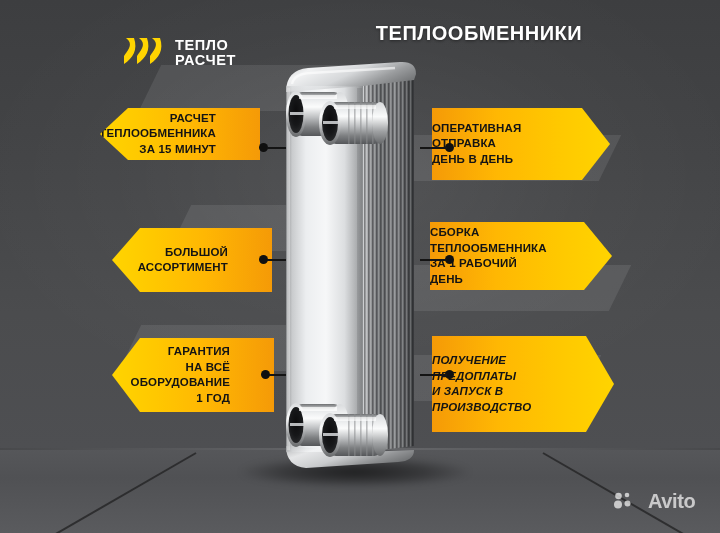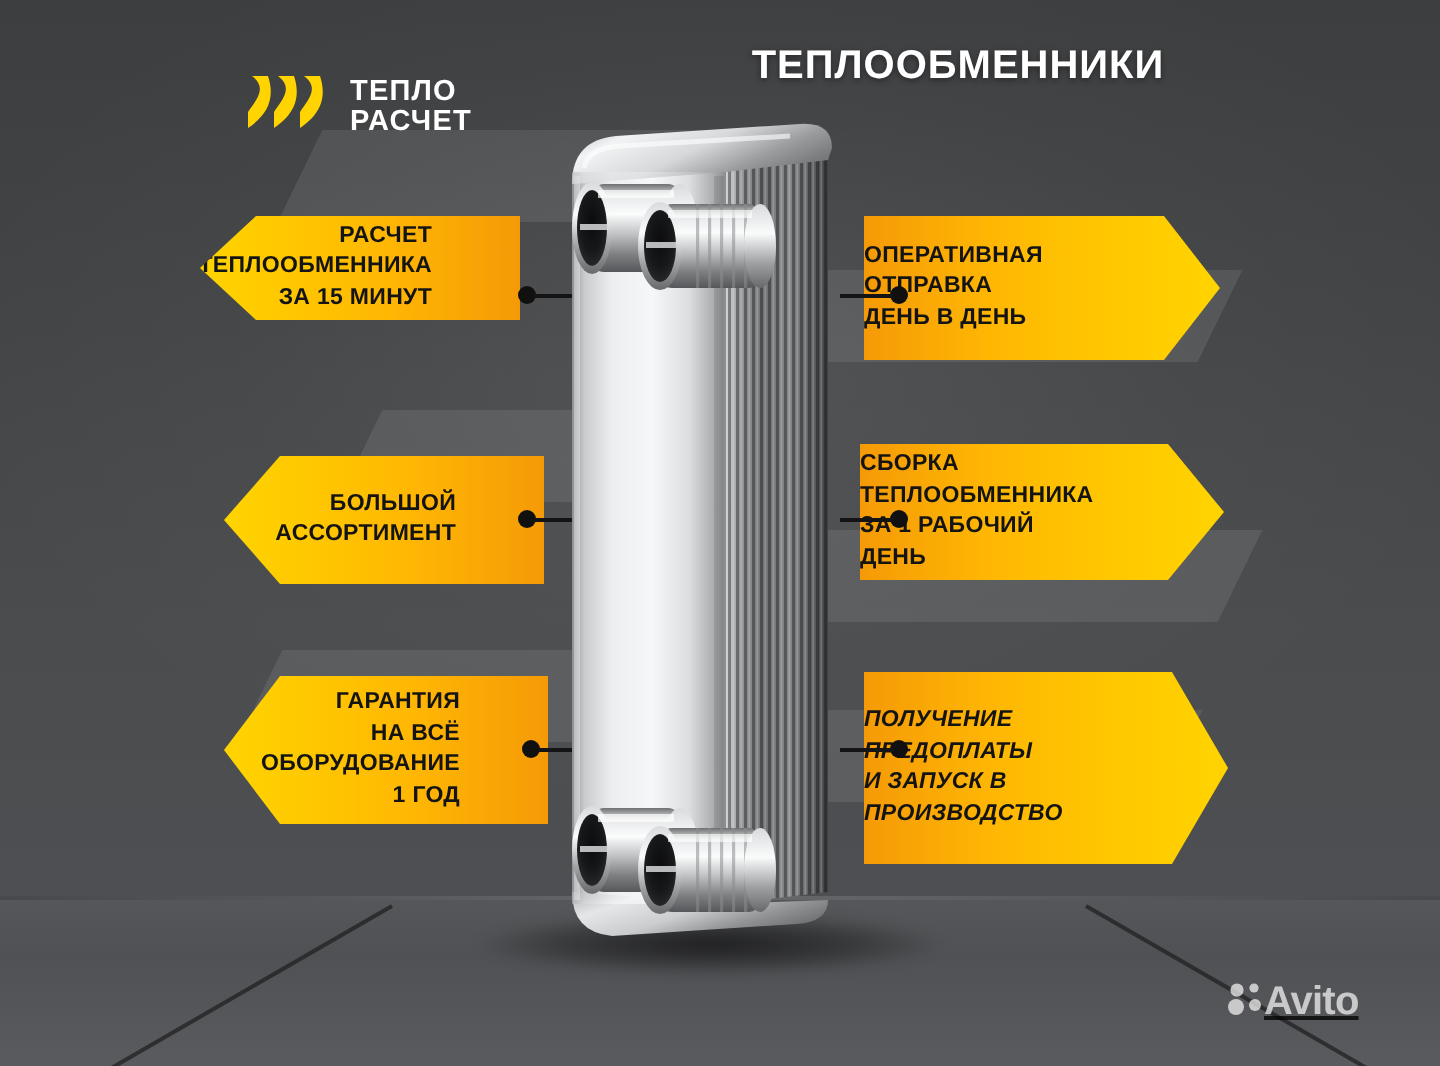--- a/index.html
+++ b/index.html
@@ -133,23 +133,22 @@
     background: #141414;
   }
 
   
   .hx { position: absolute; left: 0; top: 0; }
 
   
   .avito {
     position: absolute;
     left: 614px; top: 490px;
-    display: flex; align-items: center; gap: 0;
+    display: flex; align-items: center; gap: 16px;
     opacity: .74;
-    text-decoration: underline;
   }
   .avito-word {
     color: #f2f2f2;
     font-size: 20px;
     font-weight: bold;
     letter-spacing: -.4px;
   }
 </style>
 </head>
 <body>

